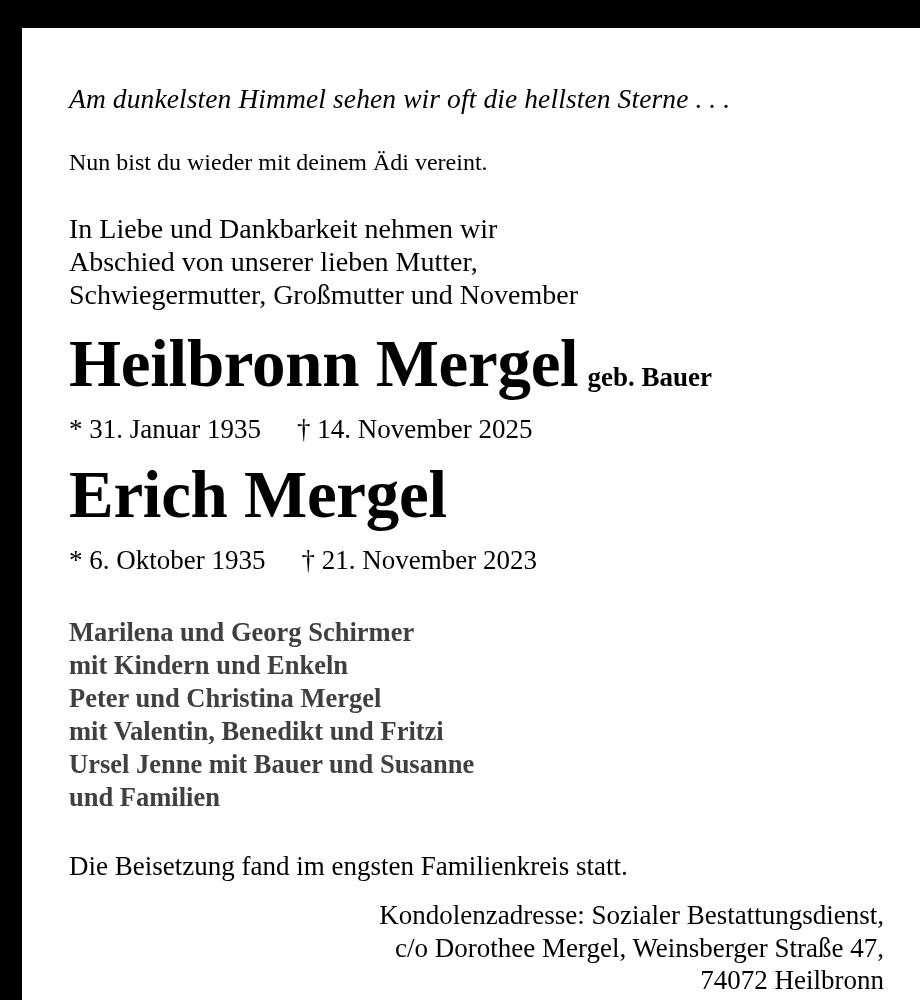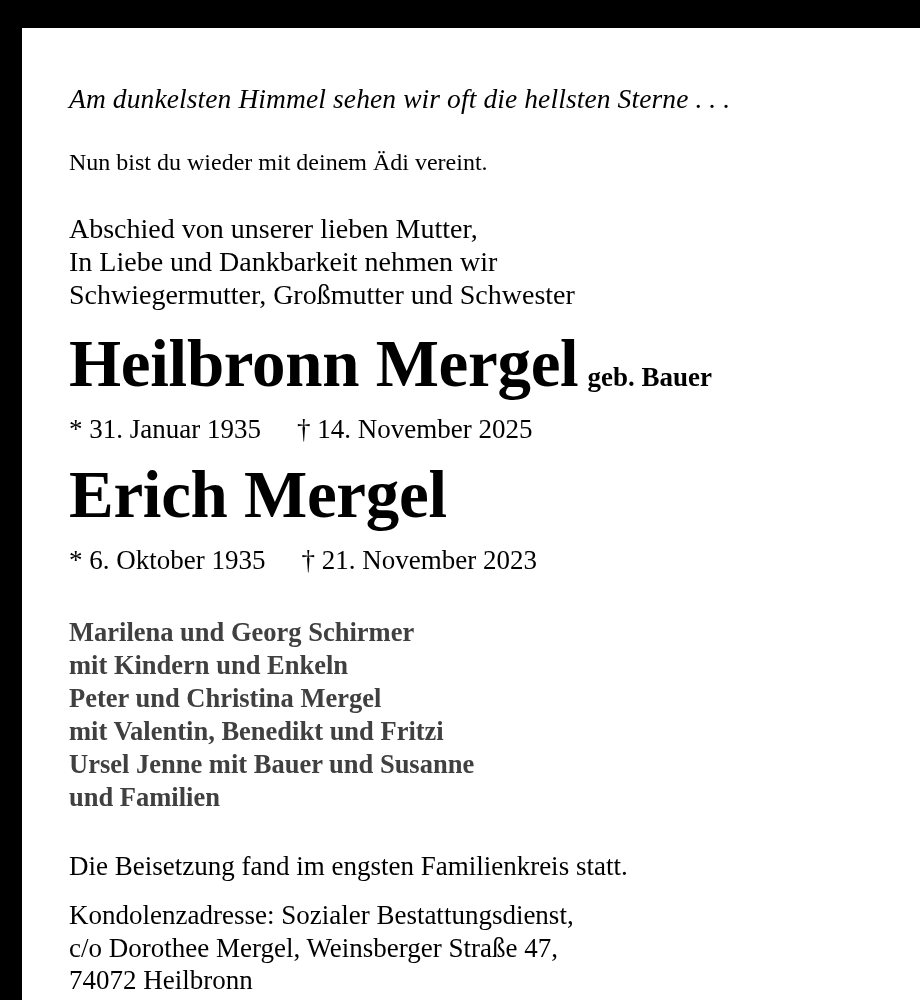--- a/index.html
+++ b/index.html
@@ -120,37 +120,37 @@
     color: #000;
     line-height: 1.1;
     padding-top: 38px;
   }
   .condolence {
     font-size: 27px;
     color: #000;
     line-height: 1.2;
     padding-top: 17px;
   }
-  .condolence .line { display: block; white-space: nowrap; }
+  .condolence .line { display: block; white-space: nowrap; text-align: right; }
 </style>
 </head>
 <body>
 
 <div class="notice-frame">
   <div class="notice-card">
     <div class="notice-body">
 
       <div class="epitaph">Am dunkelsten Himmel sehen wir oft die hellsten Sterne . . .</div>
 
       <div class="reunited">Nun bist du wieder mit deinem Ädi vereint.</div>
 
       <div class="intro">
+        <span class="line">In Liebe und Dankbarkeit nehmen wir</span>
         <span class="line">Abschied von unserer lieben Mutter,</span>
-        <span class="line">In Liebe und Dankbarkeit nehmen wir</span>
-        <span class="line">Schwiegermutter, Großmutter und Schwester</span>
+        <span class="line">Schwiegermutter, Großmutter und November</span>
       </div>
 
       <div class="deceased-block first">
         <div class="deceased-name-row">
           <span class="deceased-name">Heilbronn Mergel</span><span class="deceased-maiden">geb. Bauer</span>
         </div>
         <div class="deceased-dates">
           <span>* 31. Januar 1935</span><span class="dates-gap"></span><span>† 14. November 2025</span>
         </div>
       </div>

